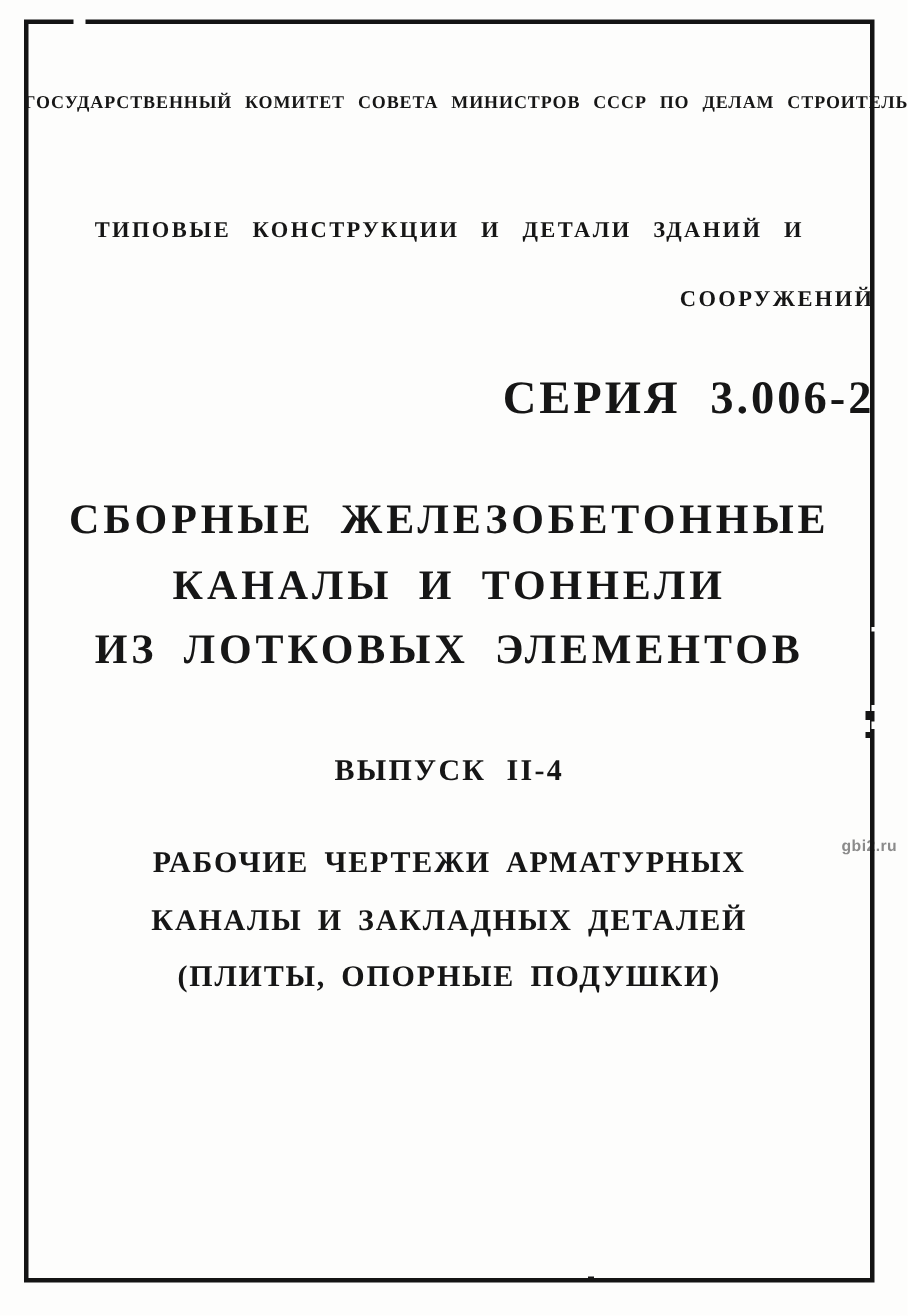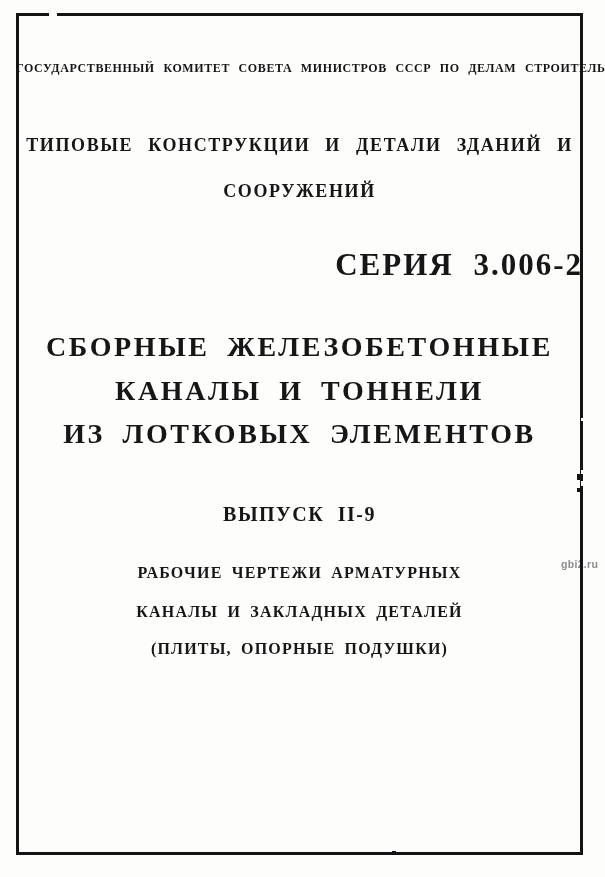--- a/index.html
+++ b/index.html
@@ -33,42 +33,43 @@
     white-space:nowrap;
     z-index:3;
     font-weight:bold;
   }
   .org{
     font-size:12px;
     letter-spacing:0.6px;
     word-spacing:5px;
   }
   .heading{
-    font-size:18px;
+    font-size:15px;
     letter-spacing:1.6px;
     word-spacing:9px;
+    margin-top:11px;
   }
   .series{
     font-size:31px;
     letter-spacing:2px;
     word-spacing:10px;
     text-align:right;
   }
   .title{
     font-size:28px;
     letter-spacing:2.6px;
     word-spacing:8px;
   }
   .issue{
     font-size:20px;
     letter-spacing:1.5px;
     word-spacing:7px;
   }
   .subtitle{
-    font-size:16px;
+    font-size:20px;
     letter-spacing:1.2px;
     word-spacing:4px;
   }
   .watermark{
     position:absolute;
     left:561px;top:558px;
     font-family:"Liberation Sans", sans-serif;
     font-size:10.5px;
     font-weight:bold;
     color:#8b8b8b;
@@ -92,31 +93,31 @@
 
 <div class="page">
 
   <div class="frame"></div>
 
   <div class="line org" style="top:62px;">ГОСУДАРСТВЕННЫЙ КОМИТЕТ СОВЕТА МИНИСТРОВ СССР ПО ДЕЛАМ СТРОИТЕЛЬСТВА</div>
 
 
   <div class="line heading" style="top:136px;">ТИПОВЫЕ КОНСТРУКЦИИ И ДЕТАЛИ ЗДАНИЙ И</div>
 
-  <div class="line heading" style="top:182px;">СООРУЖЕНИЙ</div>
+  <div class="line heading" style="top:182px;text-align:right;">СООРУЖЕНИЙ</div>
 
   <div class="line series" style="top:249px;">СЕРИЯ 3.006-2</div>
 
   <div class="line title" style="top:333px;">СБОРНЫЕ ЖЕЛЕЗОБЕТОННЫЕ</div>
 
   <div class="line title" style="top:377px;">КАНАЛЫ И ТОННЕЛИ</div>
 
   <div class="line title" style="top:420px;">ИЗ ЛОТКОВЫХ ЭЛЕМЕНТОВ</div>
 
-  <div class="line issue" style="top:504px;">ВЫПУСК II-9</div>
+  <div class="line issue" style="top:504px;">ВЫПУСК II-4</div>
 
   <div class="line subtitle" style="top:565px;">РАБОЧИЕ ЧЕРТЕЖИ АРМАТУРНЫХ</div>
 
   <div class="line subtitle" style="top:604px;">КАНАЛЫ И ЗАКЛАДНЫХ ДЕТАЛЕЙ</div>
 
   <div class="line subtitle" style="top:641px;">(ПЛИТЫ, ОПОРНЫЕ ПОДУШКИ)</div>
 
   <div class="watermark">gbi2.ru</div>
 
   <div class="artifact gap gap-top"></div>

